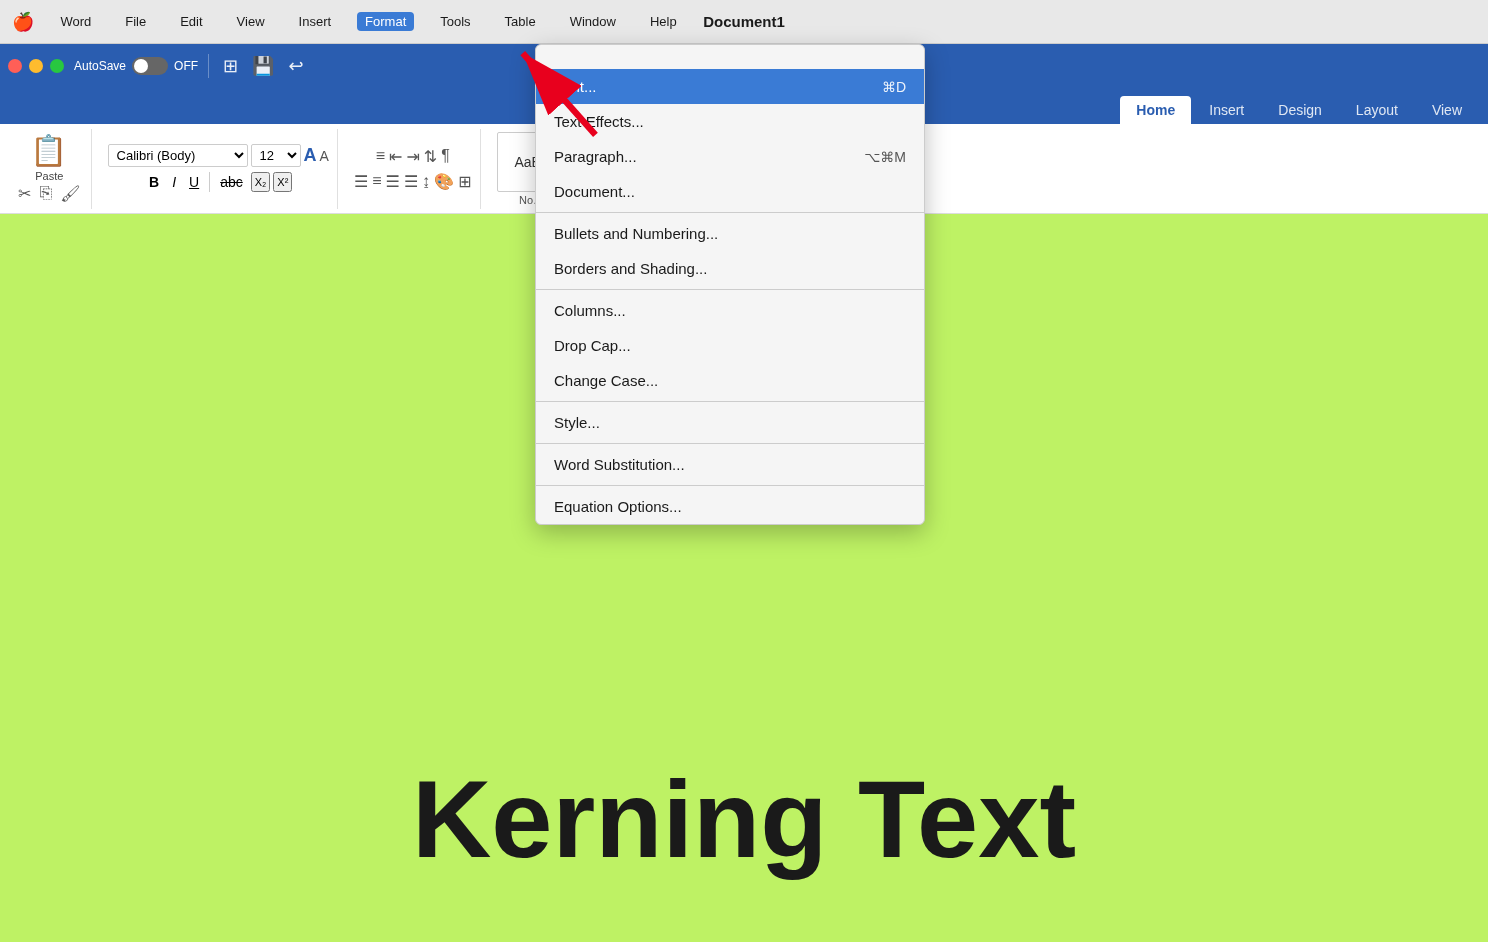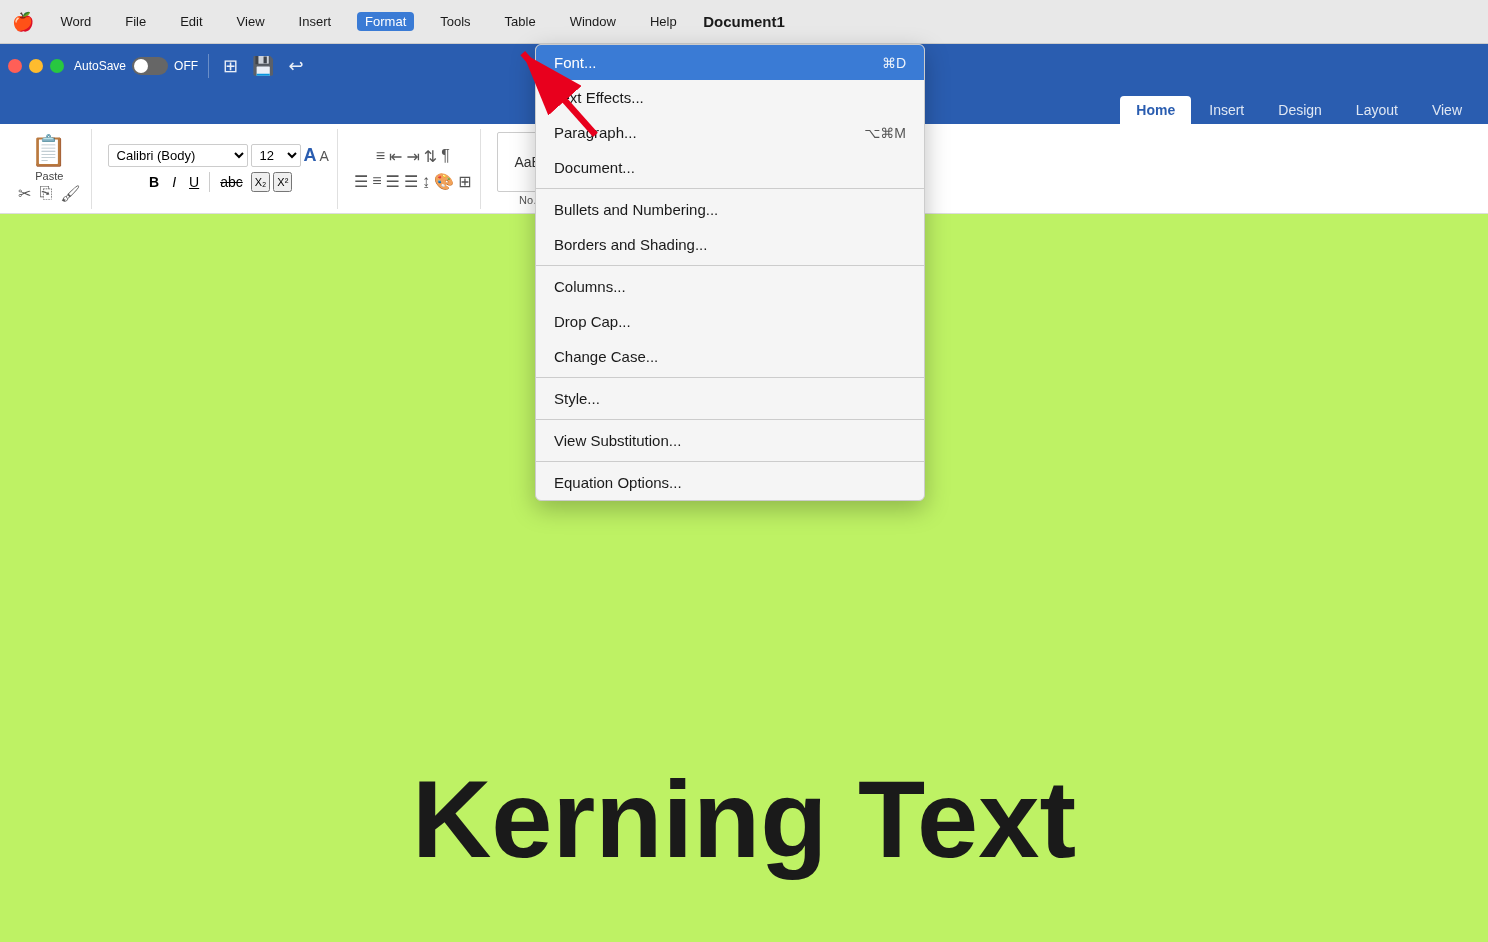--- a/index.html
+++ b/index.html
@@ -170,20 +170,21 @@
       align-items: center;
       justify-content: space-between;
       padding: 9px 18px;
       font-size: 15px;
       color: #1a1a1a;
       cursor: pointer;
     }
     .menu-item-row.highlighted {
       background: #3a7bd5;
       color: white;
+      margin-top: 24px;
     }
     .menu-item-row .shortcut {
       color: #555;
       font-size: 14px;
     }
     .menu-item-row.highlighted .shortcut {
       color: rgba(255,255,255,0.9);
     }
     .menu-divider { height: 1px; background: #ccc; margin: 3px 0; }
 
@@ -336,21 +337,21 @@
   </div>
   <div class="menu-item-row">
     <span>Change Case...</span>
   </div>
   <div class="menu-divider"></div>
   <div class="menu-item-row">
     <span>Style...</span>
   </div>
   <div class="menu-divider"></div>
   <div class="menu-item-row">
-    <span>View Substitution...</span>
+    <span>Word Substitution...</span>
   </div>
   <div class="menu-divider"></div>
   <div class="menu-item-row">
     <span>Equation Options...</span>
   </div>
 </div>
 
 <svg class="red-arrow" viewBox="0 0 120 110">
   <defs>
     <marker id="arrowhead" markerWidth="10" markerHeight="7" refX="10" refY="3.5" orient="auto">

